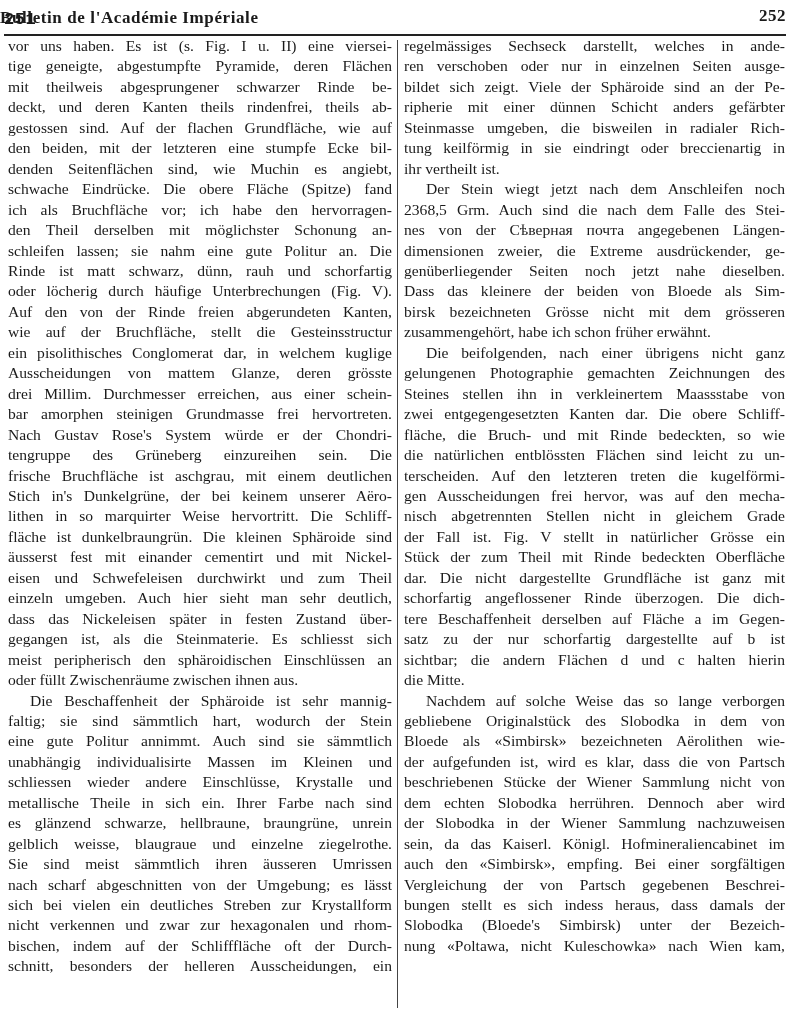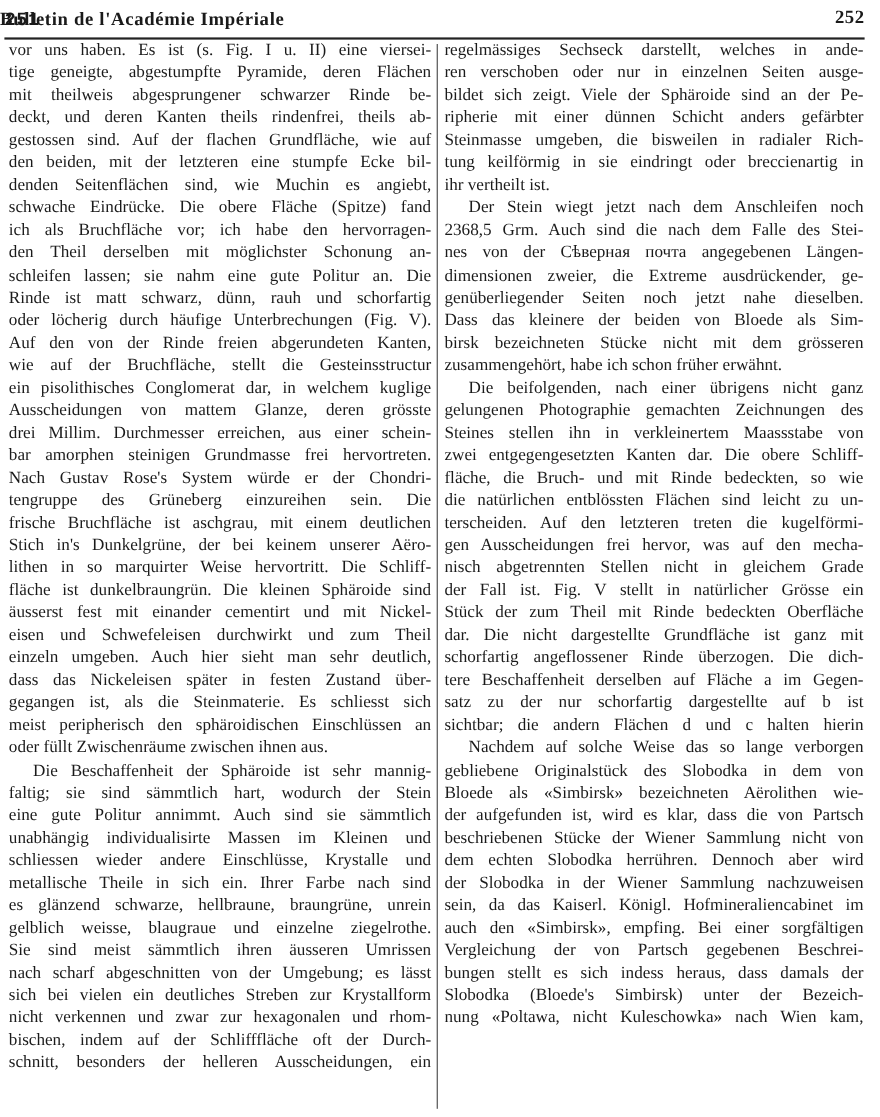--- a/index.html
+++ b/index.html
@@ -111,38 +111,39 @@
     <span class="line">ripherie mit einer dünnen Schicht anders gefärbter</span>
     <span class="line">Steinmasse umgeben, die bisweilen in radialer Rich-</span>
     <span class="line">tung keilförmig in sie eindringt oder breccienartig in</span>
     <span class="line last">ihr vertheilt ist.</span>
     <span class="line indent">Der Stein wiegt jetzt nach dem Anschleifen noch</span>
     <span class="line">2368,5 Grm. Auch sind die nach dem Falle des Stei-</span>
     <span class="line">nes von der Сѣверная почта angegebenen Längen-</span>
     <span class="line">dimensionen zweier, die Extreme ausdrückender, ge-</span>
     <span class="line">genüberliegender Seiten noch jetzt nahe dieselben.</span>
     <span class="line">Dass das kleinere der beiden von Bloede als Sim-</span>
-    <span class="line">birsk bezeichneten Stücke nicht mit dem grösseren</span>
+    <span class="line">birsk bezeichneten Grösse nicht mit dem grösseren</span>
     <span class="line last">zusammengehört, habe ich schon früher erwähnt.</span>
     <span class="line indent">Die beifolgenden, nach einer übrigens nicht ganz</span>
     <span class="line">gelungenen Photographie gemachten Zeichnungen des</span>
     <span class="line">Steines stellen ihn in verkleinertem Maassstabe von</span>
     <span class="line">zwei entgegengesetzten Kanten dar. Die obere Schliff-</span>
     <span class="line">fläche, die Bruch- und mit Rinde bedeckten, so wie</span>
     <span class="line">die natürlichen entblössten Flächen sind leicht zu un-</span>
     <span class="line">terscheiden. Auf den letzteren treten die kugelförmi-</span>
     <span class="line">gen Ausscheidungen frei hervor, was auf den mecha-</span>
     <span class="line">nisch abgetrennten Stellen nicht in gleichem Grade</span>
     <span class="line">der Fall ist. Fig. V stellt in natürlicher Grösse ein</span>
     <span class="line">Stück der zum Theil mit Rinde bedeckten Oberfläche</span>
     <span class="line">dar. Die nicht dargestellte Grundfläche ist ganz mit</span>
     <span class="line">schorfartig angeflossener Rinde überzogen. Die dich-</span>
     <span class="line">tere Beschaffenheit derselben auf Fläche a im Gegen-</span>
     <span class="line">satz zu der nur schorfartig dargestellte auf b ist</span>
     <span class="line">sichtbar; die andern Flächen d und c halten hierin</span>
+    <span class="line last">die Mitte.</span>
     <span class="line indent">Nachdem auf solche Weise das so lange verborgen</span>
     <span class="line">gebliebene Originalstück des Slobodka in dem von</span>
     <span class="line">Bloede als «Simbirsk» bezeichneten Aërolithen wie-</span>
     <span class="line">der aufgefunden ist, wird es klar, dass die von Partsch</span>
     <span class="line">beschriebenen Stücke der Wiener Sammlung nicht von</span>
     <span class="line">dem echten Slobodka herrühren. Dennoch aber wird</span>
     <span class="line">der Slobodka in der Wiener Sammlung nachzuweisen</span>
     <span class="line">sein, da das Kaiserl. Königl. Hofmineraliencabinet im</span>
     <span class="line">auch den «Simbirsk», empfing. Bei einer sorgfältigen</span>
     <span class="line">Vergleichung der von Partsch gegebenen Beschrei-</span>

